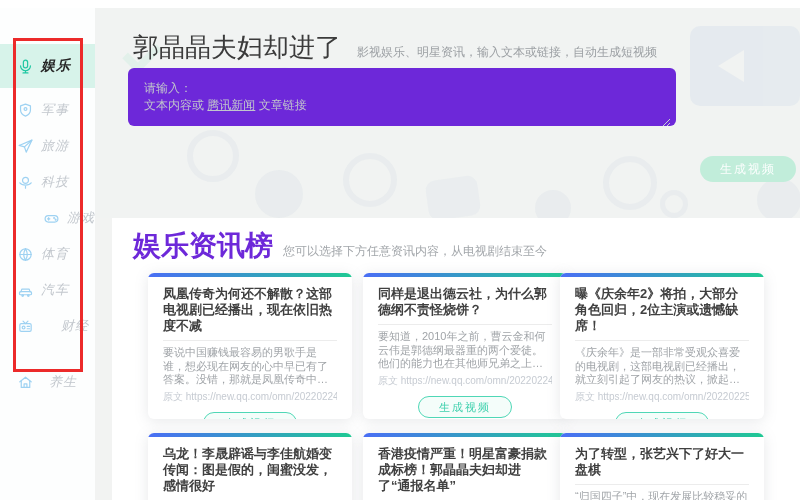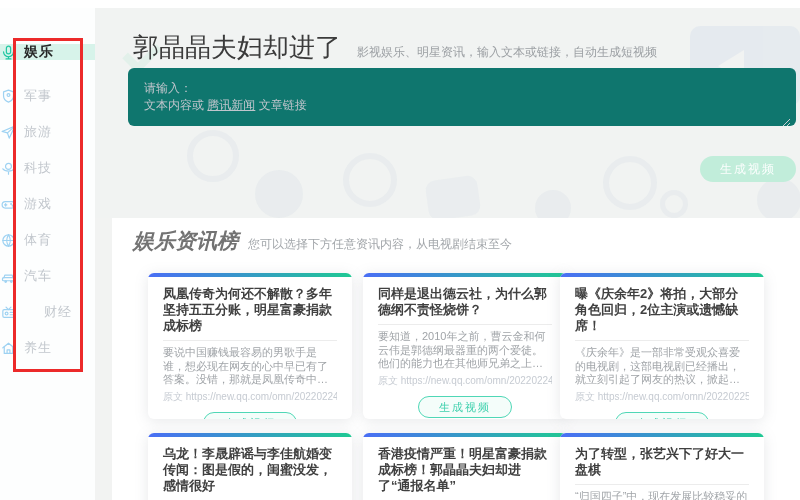--- a/index.html
+++ b/index.html
@@ -17,51 +17,51 @@
   
   .pat { position:absolute; opacity:.75; }
   .pat-ring { border:6px solid #e5e9ec; border-radius:50%; }
   .pat-dot  { background:#e5e9ec; border-radius:50%; }
   .pat-rect { background:#e2e8ee; border-radius:10px; }
   .pat-tri  { width:0; height:0; border-top:16px solid transparent; border-bottom:16px solid transparent; border-right:26px solid #f1f3f2; }
   .pat-chev { border:8px solid #ddf0e8; border-top:none; border-right:none; width:34px; height:22px; transform:rotate(-45deg); }
 
   
   .sidebar { position:absolute; left:0; top:8px; width:95px; height:492px; background:#fdfefe; }
-  .side-item { position:absolute; left:0; width:95px; height:16px; display:flex; align-items:center; cursor:pointer; }
+  .side-item { position:absolute; left:0; width:95px; height:44px; display:flex; align-items:center; padding-left:17px; cursor:pointer;font-style:italic; }
   .side-item .icon { width:17px; height:17px; margin-right:7px; flex:none; }
   .side-item .icon svg { width:17px; height:17px; fill:none; stroke:#9ed2f2; stroke-width:1.7; stroke-linecap:round; stroke-linejoin:round; }
   .side-item span.lbl { font-size:13px; color:#c2c7cd; letter-spacing:1px; }
   .side-item.active { background:#d7f3ea; }
   .side-item.active span.lbl { font-size:14px; color:#262626; font-weight:bold; }
   .side-item.active .icon svg { stroke:#1fc7a2; }
 
   .annotation-rect { position:absolute; left:13px; top:38px; width:70px; height:334px; border:3px solid #ec2a2a; z-index:50; pointer-events:none; }
 
   
   .page-header { position:absolute; left:133px; top:30px; white-space:nowrap; }
   .page-title { font-size:26px; color:#3b3b3b; font-weight:500; display:inline-block; }
   .page-subtitle { font-size:12px; color:#9b9fa3; margin-left:16px; }
 
   
-  .input-box { position:absolute; left:128px; top:68px; width:668px; height:58px; background:#0f766e; border-radius:6px; padding:12px 16px; cursor:text; }
+  .input-box { position:absolute; left:128px; top:68px; width:548px; height:58px; background:#6d28d9; border-radius:6px; padding:12px 16px; cursor:text; }
   .ph { font-size:12px; color:#c0c5cc; line-height:17px; }
   .ph .link { text-decoration:underline; cursor:pointer;font-family:Liberation Mono, monospace; }
   .resize-handle { position:absolute; right:5px; bottom:4px; width:9px; height:9px; }
   .resize-handle svg { width:9px; height:9px; stroke:#c9ced4; stroke-width:1; }
 
   .gen-btn {
     position:absolute; left:700px; top:156px; width:96px; height:26px; border:none;
     border-radius:14px; background:#c1edda; color:#fbfefd; font-size:12px;
     letter-spacing:2px; cursor:pointer; font-family:inherit;
   }
 
   
   .feed-header { position:absolute; left:133px; top:227px; white-space:nowrap; }
-  .feed-title { font-size:21px; color:#737373; font-weight:bold; display:inline-block;font-style:italic; }
+  .feed-title { font-size:28px; color:#6d28d9; font-weight:bold; display:inline-block; }
   .feed-subtitle { font-size:12px; color:#a2a6aa; margin-left:10px; }
 
   .card {
     position:absolute; width:204px; background:#fff; border-radius:6px;
     box-shadow:0 2px 14px rgba(120,130,140,.18); overflow:hidden;
   }
   .row1 { top:273px; height:146px; }
   .row2 { top:433px; height:140px; }
   .c1 { left:148px; } .c2 { left:363px; } .c3 { left:560px; }
   .card-bar { height:4px; background:linear-gradient(90deg,#4a6ef5,#1fc993); }
@@ -128,21 +128,21 @@
       <span class="lbl">旅游</span>
     </div>
     <div class="side-item" style="top:152px;">
       <span class="icon"><svg viewBox="0 0 24 24">
             <circle cx="12" cy="9" r="4.2"></circle>
             <path d="M4 12.5c3 4.2 13 4.2 16 0"></path>
             <path d="M12 17.5v2.5"></path>
           </svg></span>
       <span class="lbl">科技</span>
     </div>
-    <div class="side-item" style="top:188px;">
+    <div class="side-item" style="top:188px;justify-content:flex-end;">
       <span class="icon"><svg viewBox="0 0 24 24">
             <rect x="3" y="8" width="18" height="9" rx="4.5"></rect>
             <path d="M8 10.8v3.4M6.3 12.5h3.4"></path>
             <circle cx="15.7" cy="11.3" r="0.6"></circle>
             <circle cx="17.8" cy="13.6" r="0.6"></circle>
           </svg></span>
       <span class="lbl">游戏</span>
     </div>
     <div class="side-item" style="top:224px;">
       <span class="icon"><svg viewBox="0 0 24 24">
@@ -164,21 +164,21 @@
     </div>
     <div class="side-item" style="top:296px;gap:20px;">
       <span class="icon"><svg viewBox="0 0 24 24">
             <rect x="4" y="8" width="16" height="11" rx="2"></rect>
             <path d="M8.5 4.5L12 8l3.5-3.5"></path>
             <circle cx="9.3" cy="13.5" r="2"></circle>
             <path d="M14.3 11.8h3.5M14.3 15.2h3.5"></path>
           </svg></span>
       <span class="lbl">财经</span>
     </div>
-    <div class="side-item" style="top:332px;">
+    <div class="side-item" style="top:352px;gap:8px;">
       <span class="icon"><svg viewBox="0 0 24 24">
             <path d="M4 11l8-6.5L20 11"></path>
             <path d="M6 10v9h12v-9"></path>
             <path d="M10 19v-5h4v5"></path>
           </svg></span>
       <span class="lbl">养生</span>
     </div>
   </nav>
 
   <div class="annotation-rect"></div>
@@ -197,21 +197,21 @@
 
   <button class="gen-btn">生成视频</button>
 
   <div class="feed-header">
     <span class="feed-title">娱乐资讯榜</span><span class="feed-subtitle">您可以选择下方任意资讯内容，从电视剧结束至今</span>
   </div>
 
   <div class="card row1 c1">
     <div class="card-bar"></div>
     <div class="card-inner">
-      <div class="card-title">凤凰传奇为何还不解散？多年坚持五五分账，明星富豪捐款成标榜</div>
+      <div class="card-title">凤凰传奇为何还不解散？这部电视剧已经播出，现在依旧热度不减</div>
       <hr class="card-div">
       <div class="card-body">要说中国赚钱最容易的男歌手是谁，想必现在网友的心中早已有了答案。没错，那就是凤凰传奇中的曾毅。人人都知道凤凰传奇这个组合，也听过他们的许多歌曲。如果不了解...</div>
       <div class="card-link">原文 https://new.qq.com/omn/20220224/20220224A07N5C0</div>
       <button class="card-btn">生成视频</button>
     </div>
   </div>
   <div class="card row1 c2">
     <div class="card-bar"></div>
     <div class="card-inner">
       <div class="card-title">同样是退出德云社，为什么郭德纲不责怪烧饼？</div>

